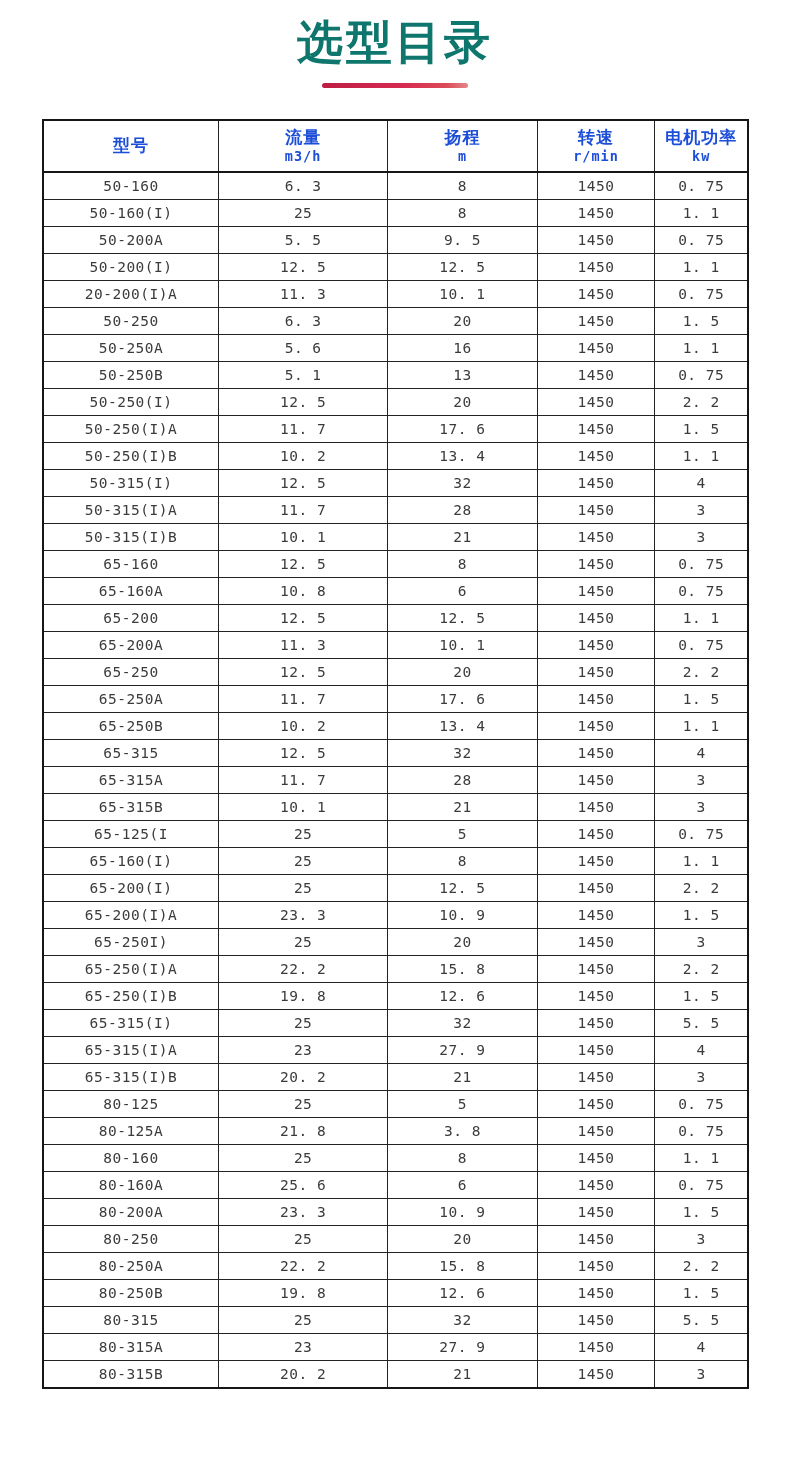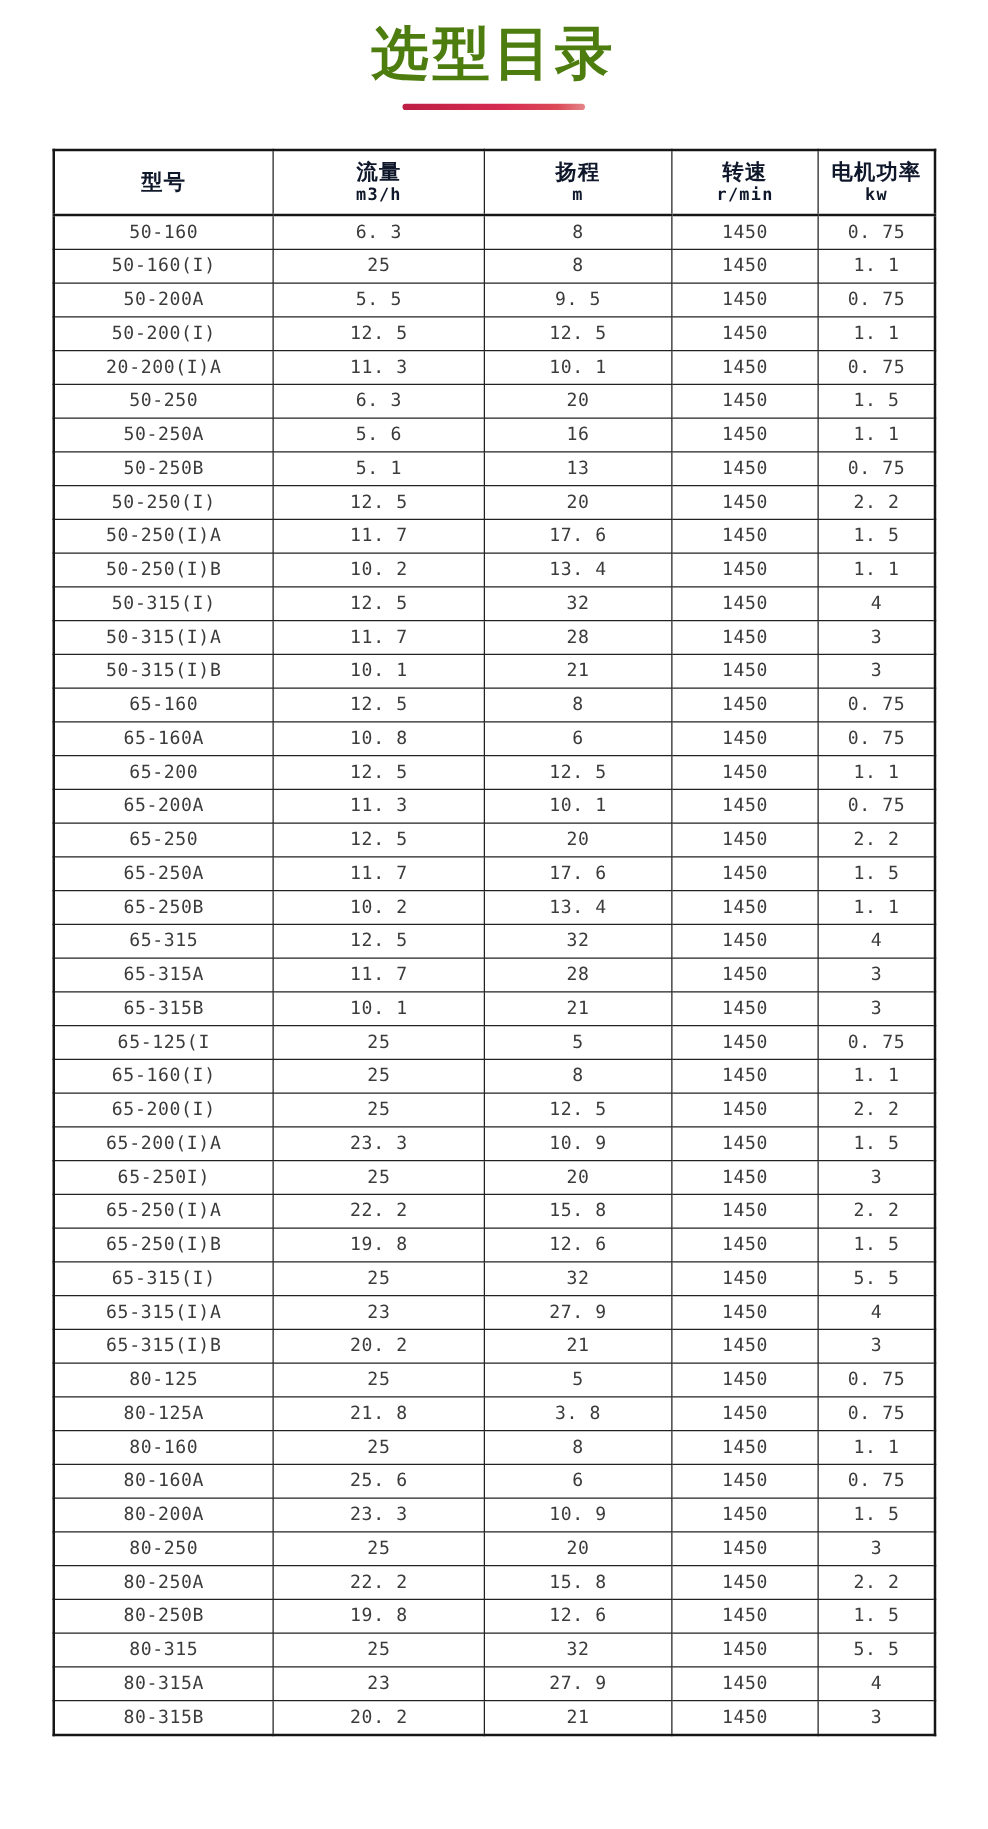--- a/index.html
+++ b/index.html
@@ -15,21 +15,21 @@
     width: 790px;
     height: 1463px;
     overflow: hidden;
     position: relative;
   }
   .page-title {
     margin-top: 17px;
     text-align: center;
     font-size: 46px;
     font-weight: bold;
-    color: #4d7c0f;
+    color: #0f766e;
     letter-spacing: 3px;
     line-height: 1.1;
   }
   .title-underline {
     width: 146px;
     height: 5px;
     margin: 15px auto 0 auto;
     border-radius: 3px;
     background: linear-gradient(90deg, #bd1e44 0%, #d62a50 55%, #db4a57 85%, #e4868a 100%);
   }
@@ -48,21 +48,21 @@
   th, td {
     border: 1.5px solid #222222;
     text-align: center;
     vertical-align: middle;
     padding: 0;
     overflow: hidden;
     white-space: nowrap;
   }
   thead th {
     height: 50px;
-    color: #0f172a;
+    color: #1d4ed8;
     border-bottom: 2px solid #161616;
     margin-left: 32px;
   }
   .hdr-label {
     font-size: 17px;
     font-weight: bold;
     letter-spacing: 1px;
     line-height: 1.25;
   }
   .hdr-unit {

